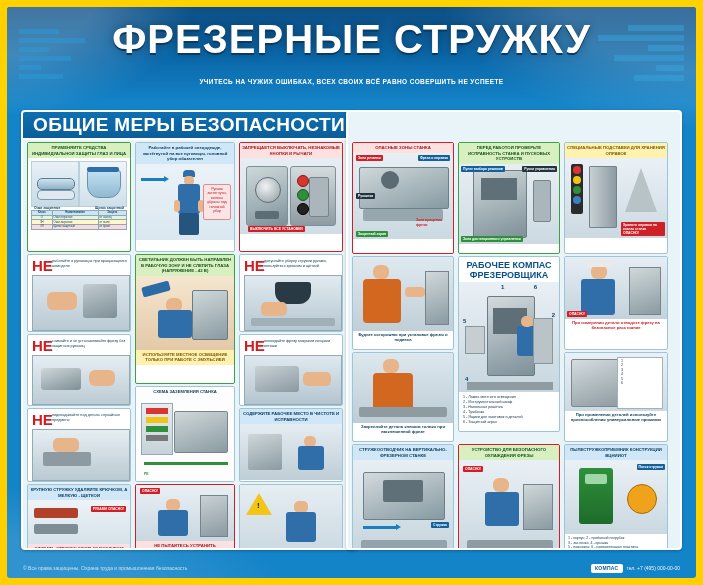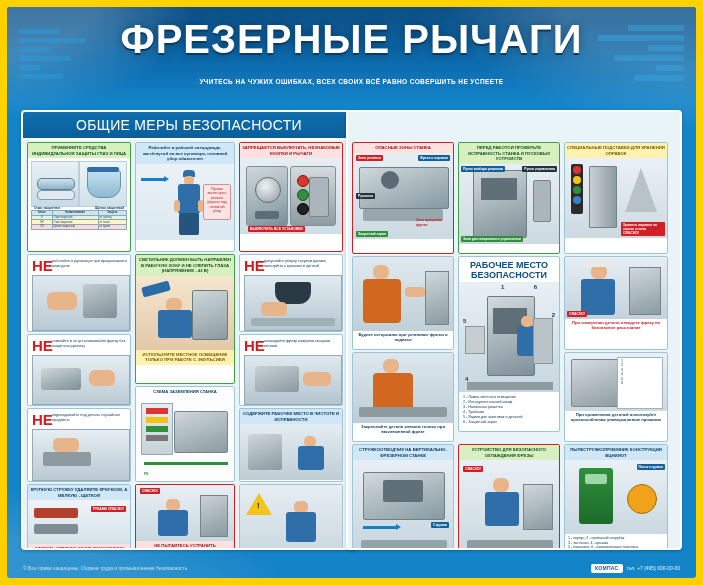--- a/index.html
+++ b/index.html
@@ -54,21 +54,21 @@
   .panel{
     position:absolute;top:103px;bottom:28px;
     background:#e9f4f8;border:2px solid #ffffff;border-radius:4px;
     box-shadow:0 1px 3px rgba(0,0,0,.25);
     overflow:hidden;
   }
   .panel.left{left:14px;width:332px;}
   .panel.right{right:14px;width:332px;}
   .panel-head{
     height:26px;background:linear-gradient(180deg,#0e6fb0,#0a5e99);
-    color:#fff;font-weight:normal;font-size:14px;letter-spacing:.3px;
+    color:#fff;font-weight:bold;font-size:19px;letter-spacing:.3px;
     display:flex;align-items:center;justify-content:center;
     border-bottom:2px solid #fff;
   }
   .panel-body{position:absolute;left:0;right:0;top:28px;bottom:0;padding:4px;box-sizing:border-box;}
 
   
   .card{
     position:absolute;background:#ffffff;border:1px solid #9fc4d6;border-radius:2px;
     box-sizing:border-box;overflow:hidden;
   }
@@ -169,21 +169,21 @@
     </div>
     <div class="hdr-right-bars">
       <i style="right:0;top:2px;width:56px;height:6px;"></i>
       <i style="right:0;top:12px;width:86px;height:6px;"></i>
       <i style="right:0;top:22px;width:36px;height:6px;"></i>
       <i style="right:0;top:32px;width:70px;height:6px;"></i>
       <i style="right:0;top:42px;width:28px;height:6px;"></i>
       <i style="right:0;top:52px;width:50px;height:6px;"></i>
     </div>
 
-    <div class="title">ФРЕЗЕРНЫЕ РЫЧАГИ</div>
+    <div class="title">ФРЕЗЕРНЫЕ СТРУЖКУ</div>
     <div class="subtitle">УЧИТЕСЬ НА ЧУЖИХ ОШИБКАХ, ВСЕХ СВОИХ ВСЁ РАВНО СОВЕРШИТЬ НЕ УСПЕЕТЕ</div>
 
     <div class="panel left">
       <div class="panel-head">ОБЩИЕ МЕРЫ БЕЗОПАСНОСТИ</div>
       <div class="panel-body">
 
         <div class="card green" style="left:4px;top:2px;width:104px;height:110px;">
           <div class="cap-band">ПРИМЕНЯЙТЕ СРЕДСТВА ИНДИВИДУАЛЬНОЙ ЗАЩИТЫ ГЛАЗ И ЛИЦА</div>
           <div style="position:relative;height:50px;">
             <div class="ph" style="left:3px;top:3px;width:46px;height:44px;background:linear-gradient(180deg,#e8f1f6,#c7dae6);border:1px solid #b9cfdc;">
@@ -434,21 +434,21 @@
           <div class="ph" style="position:relative;width:100%;height:74px;background:linear-gradient(180deg,#dfe9ef,#c0cfd8);">
             <div class="skin" style="position:absolute;left:20px;top:8px;width:16px;height:14px;border-radius:6px;"></div>
             <div class="shirt-orange" style="position:absolute;left:10px;top:22px;width:38px;height:44px;border-radius:4px;"></div>
             <div class="skin" style="position:absolute;right:28px;top:30px;width:20px;height:10px;border-radius:4px;"></div>
             <div style="position:absolute;right:4px;top:14px;width:22px;height:52px;background:linear-gradient(160deg,#cfd8da,#8b9ba2);border:1px solid #76858c;"></div>
           </div>
           <div class="cap">Будьте осторожны при установке фрезы и подвеса</div>
         </div>
 
         <div class="card" style="left:110px;top:116px;width:102px;height:176px;">
-          <div class="wp-title" style="padding:3px 2px 1px;">РАБОЧЕЕ МЕСТО БЕЗОПАСНОСТИ</div>
+          <div class="wp-title" style="padding:3px 2px 1px;">РАБОЧЕЕ КОМПАС ФРЕЗЕРОВЩИКА</div>
           <div style="position:relative;height:110px;background:linear-gradient(180deg,#e9f0f5,#c7d6df);">
             <div class="num" style="left:42px;top:2px;">1</div>
             <div class="num" style="right:22px;top:2px;">6</div>
             <div class="num" style="left:4px;top:36px;">5</div>
             <div class="num" style="right:4px;top:30px;">2</div>
             <div class="num" style="left:6px;bottom:10px;">4</div>
             <div class="num" style="right:30px;bottom:4px;">3</div>
 
             <div style="position:absolute;left:28px;top:14px;width:46px;height:78px;background:linear-gradient(160deg,#d3dadd,#7e9099);border:1px solid #6b7b82;border-radius:2px;"></div>
             <div style="position:absolute;left:34px;top:26px;width:34px;height:26px;background:#5e6f77;"></div>

